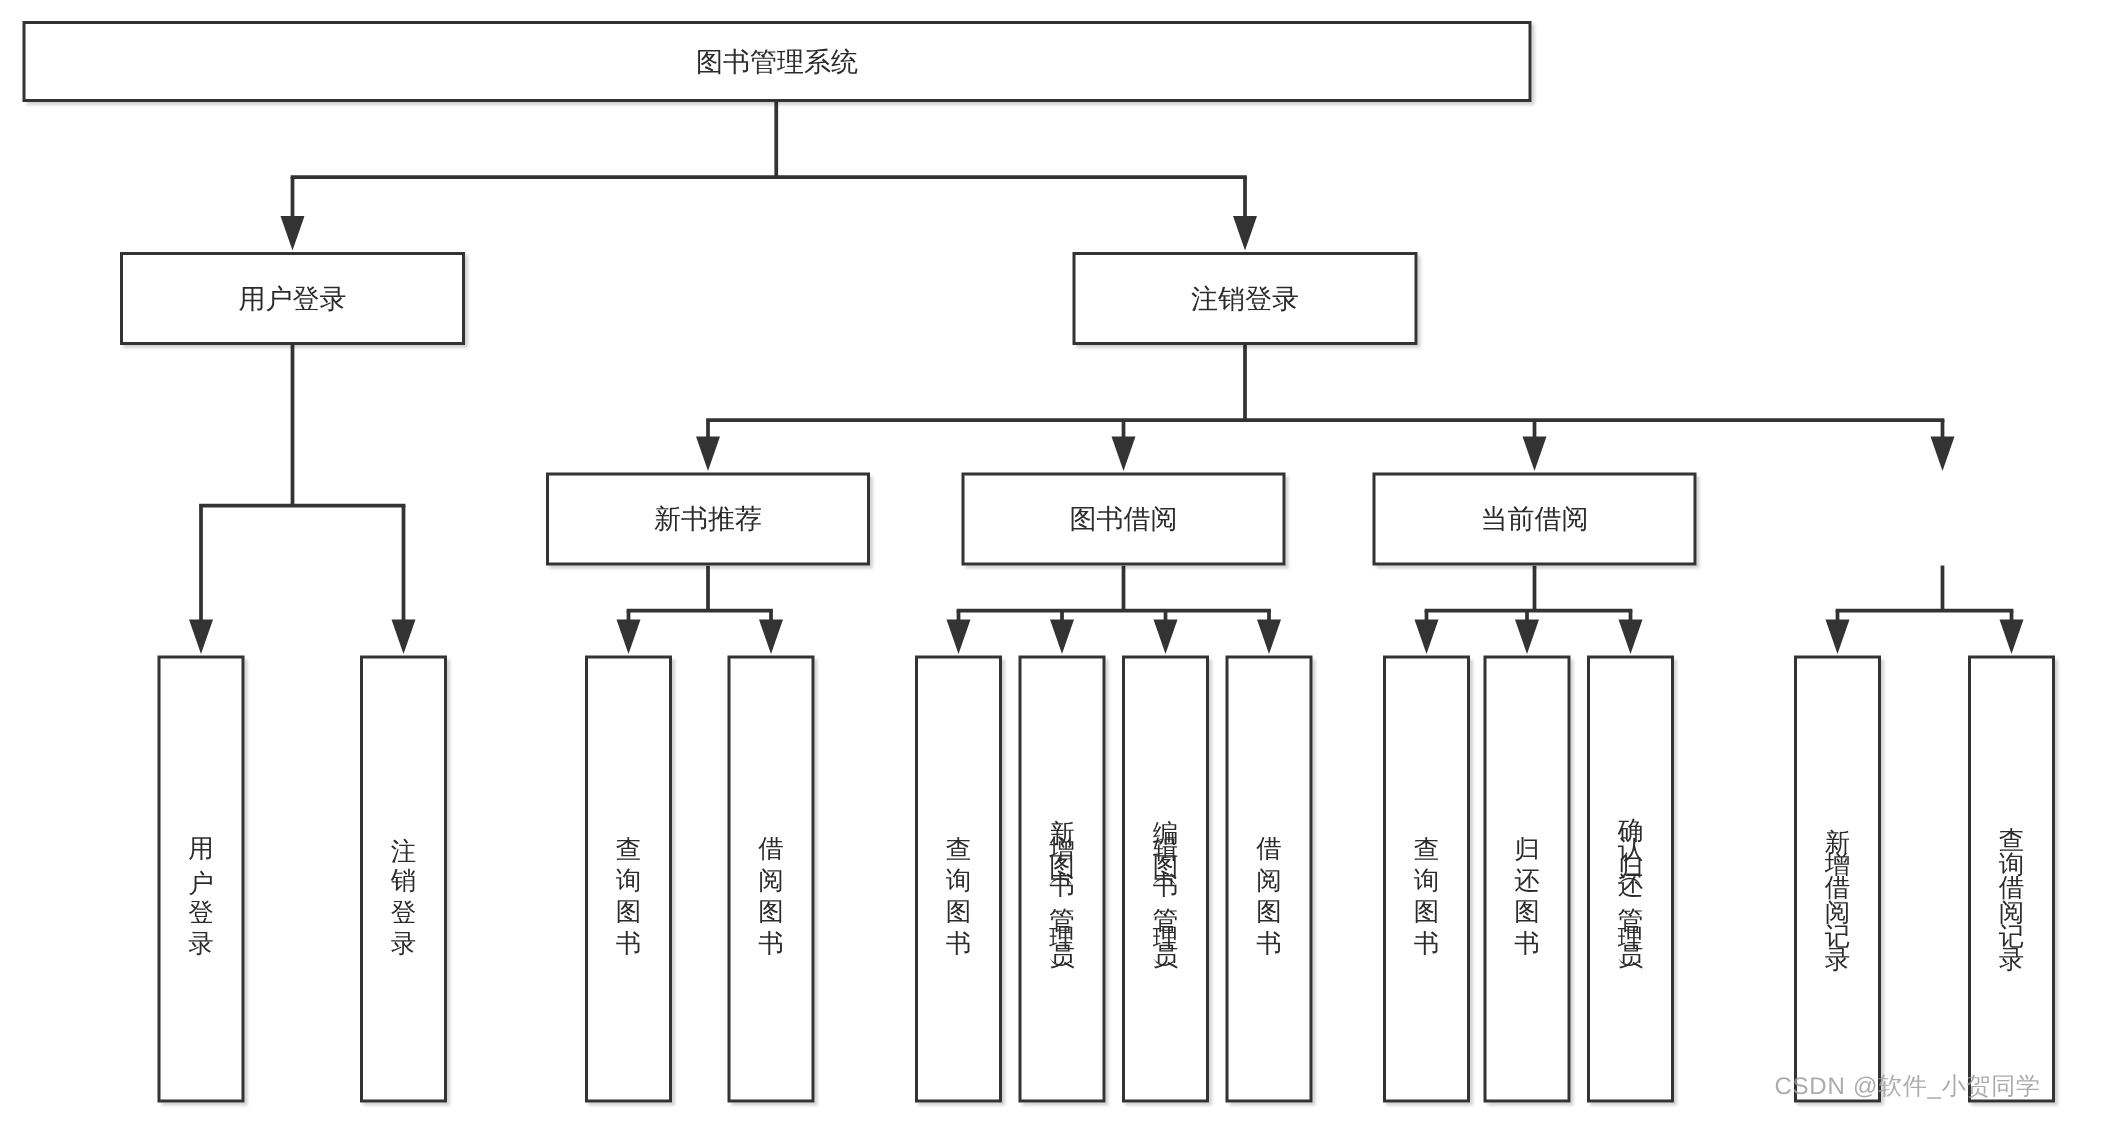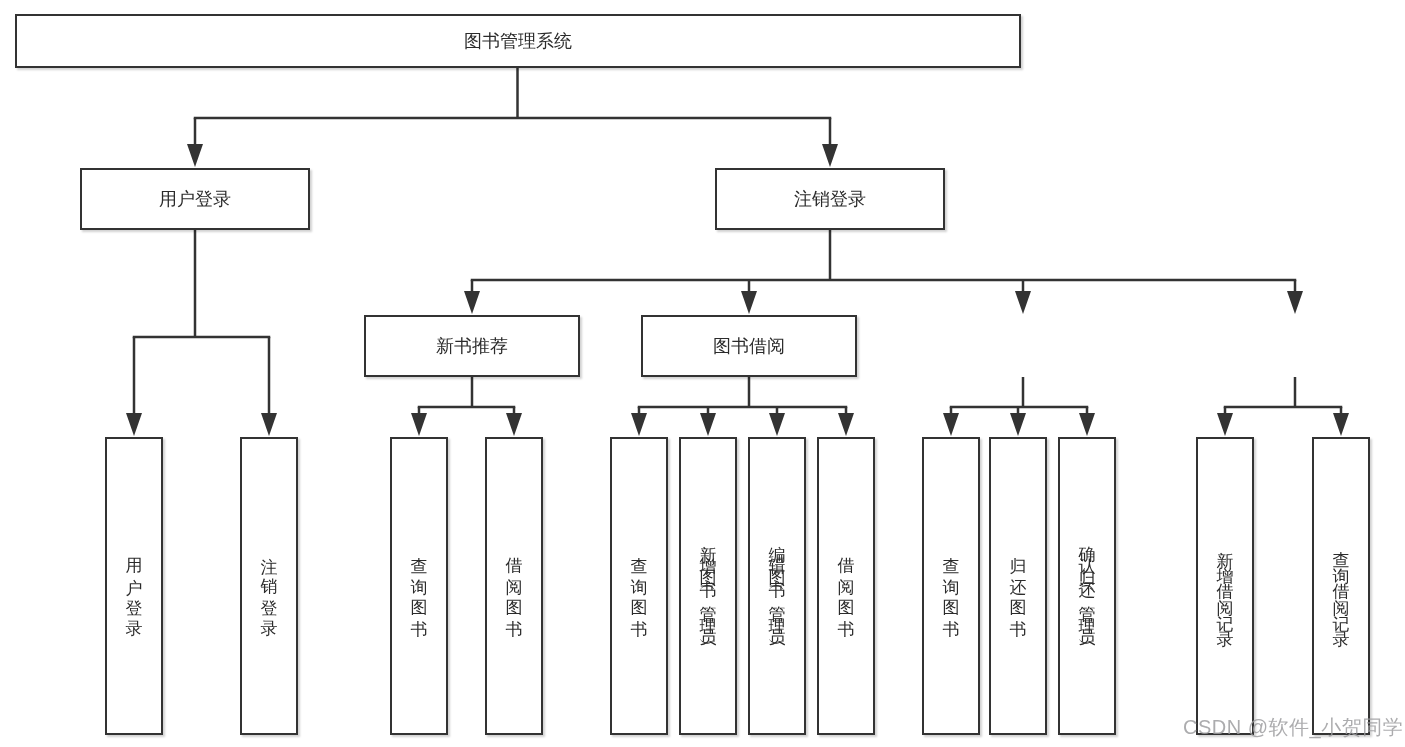--- a/index.html
+++ b/index.html
@@ -34,21 +34,21 @@
     font-size: 17px;
     line-height: 1;
     letter-spacing: 21px;
     color: #2b2b2b;
     white-space: nowrap;
   }
   .vtext.long { letter-spacing: 12px; }
   .watermark {
     position: absolute;
     left: 1183px; top: 714px;
-    font-size: 20px;
+    font-size: 16px;
     color: rgba(158,158,160,0.85);
     z-index: 3;
     white-space: nowrap;
     letter-spacing: 0.5px;
   }
 </style>
 </head>
 <body>
 
 <div id="stage">
@@ -132,20 +132,23 @@
   <div class="box h2" style="left:715px">
     <span>注销登录</span>
   </div>
 
   <div class="box h3" style="left:364px">
     <span>新书推荐</span>
   </div>
   <div class="box h3" style="left:641px">
     <span>图书借阅</span>
   </div>
+  <div class="box h3" style="left:915px">
+    <span>当前借阅</span>
+  </div>
 
   <div class="box vbox" style="left:105px">
     <span class="vtext">用户登录</span>
   </div>
   <div class="box vbox" style="left:240px">
     <span class="vtext">注销登录</span>
   </div>
 
   <div class="box vbox" style="left:390px">
     <span class="vtext">查询图书</span>

